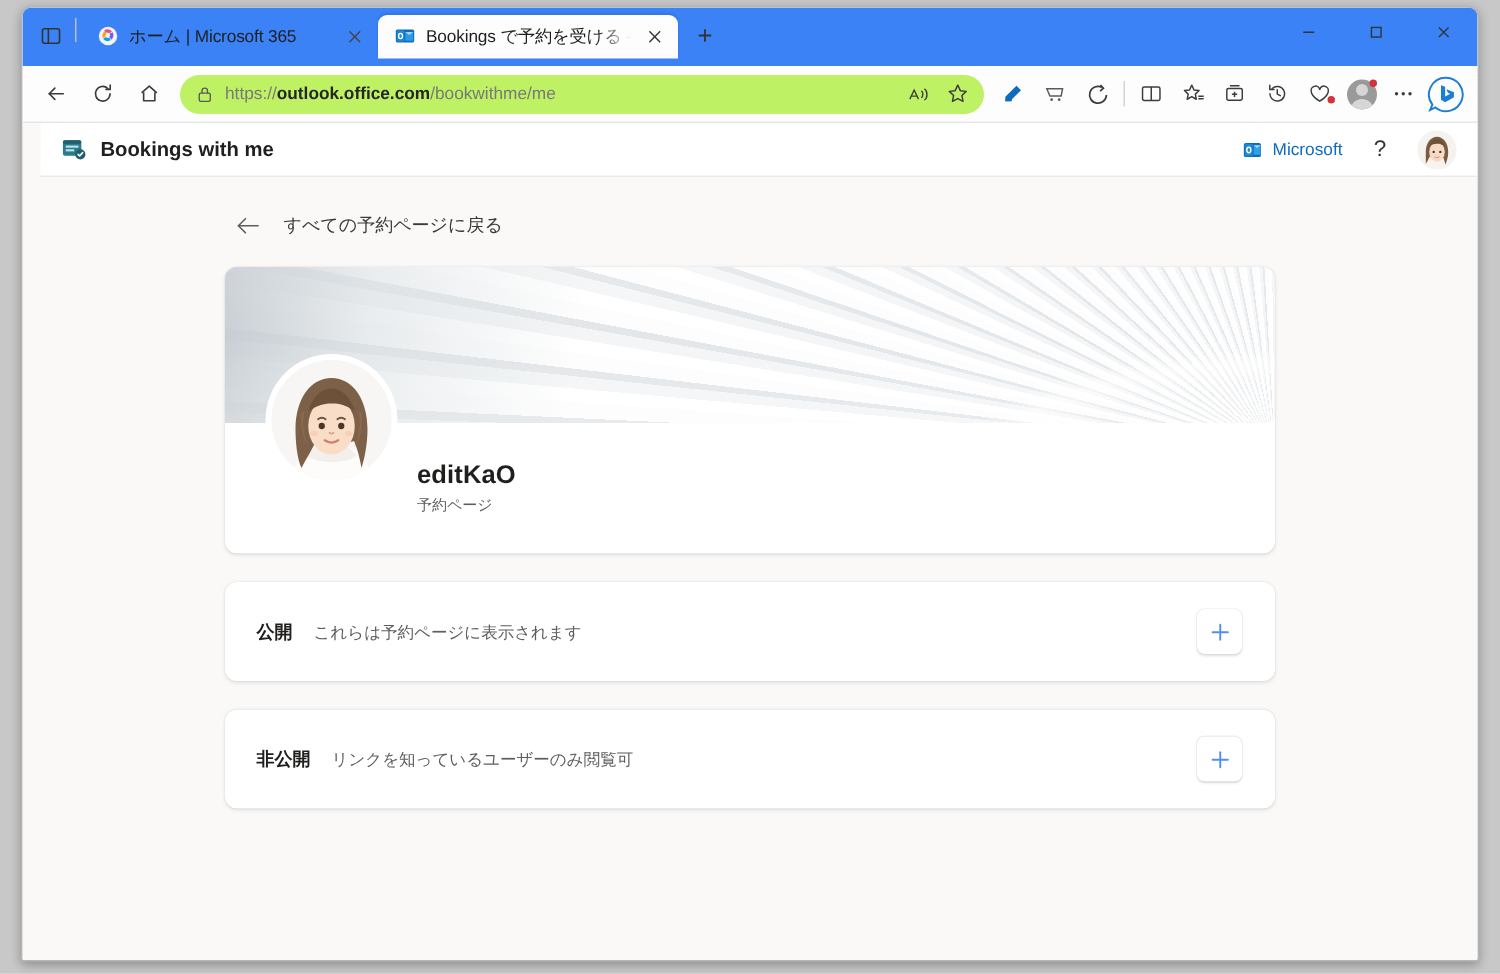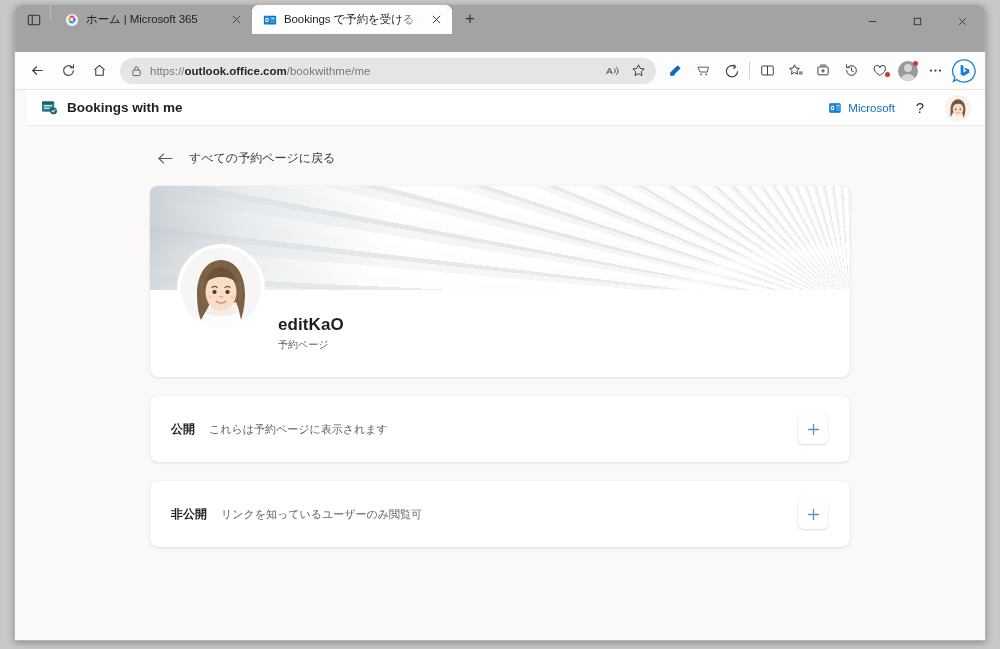--- a/index.html
+++ b/index.html
@@ -21,24 +21,24 @@
     border: 1px solid #b5b5b5;
     border-radius: 7px 7px 2px 2px;
     box-shadow: 0 2px 7px rgba(0,0,0,.30);
     overflow: hidden;
     display: flex;
     flex-direction: column;
   }
 
   
   .tabstrip {
-    height: 47px;
-    background: #a3a3a3;
-    display: flex;
-    align-items: flex-start;
+    height: 39px;
+    background: #3b82f6;
+    display: flex;
+    align-items: center;
     padding-left: 4px;
     position: relative;
     flex: none;
   }
   .tab-search {
     width: 30px; height: 30px;
     display: flex; align-items: center; justify-content: center;
     margin-bottom: 2px;
     border-radius: 4px;
   }
@@ -122,21 +122,21 @@
   .navbtn {
     width: 30px; height: 28px;
     display: flex; align-items: center; justify-content: center;
     border-radius: 4px;
     color: #3b3b3b;
     flex: none;
   }
   .omnibox {
     flex: 1 1 auto;
     height: 26px;
-    background: #e5e5e5;
+    background: #bef264;
     border-radius: 13px;
     display: flex;
     align-items: center;
     padding: 0 6px 0 11px;
     margin: 0 5px;
     gap: 8px;
     min-width: 0;
   }
   .omnibox .url {
     flex: 1 1 auto;

